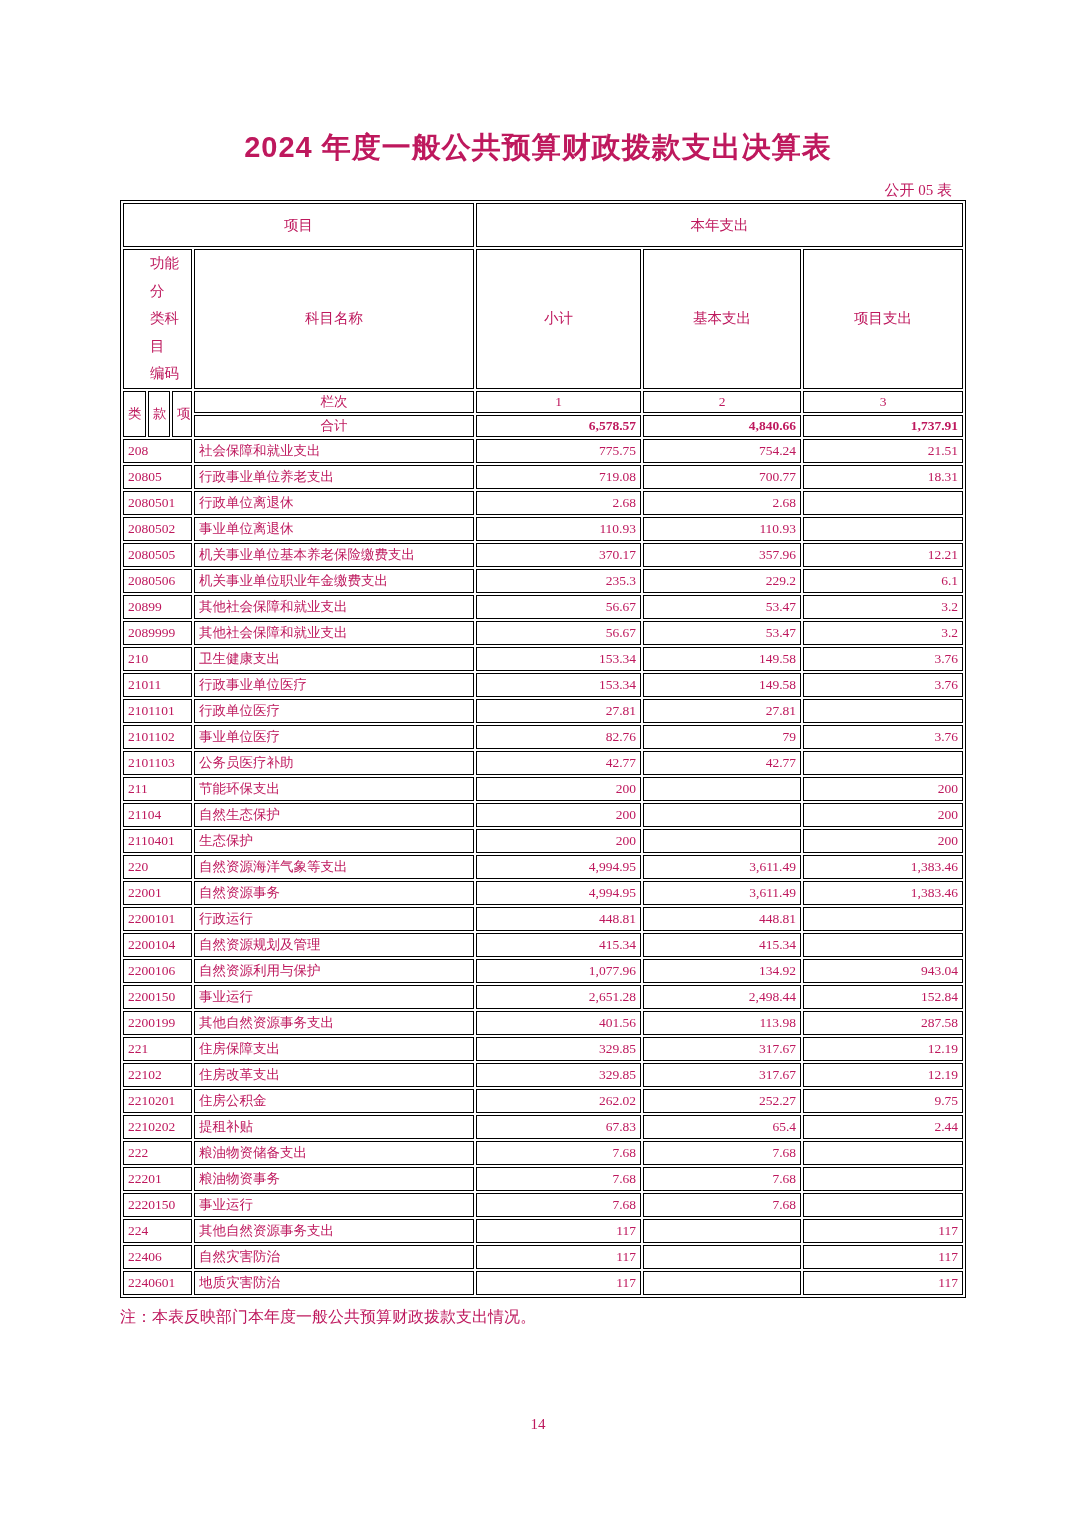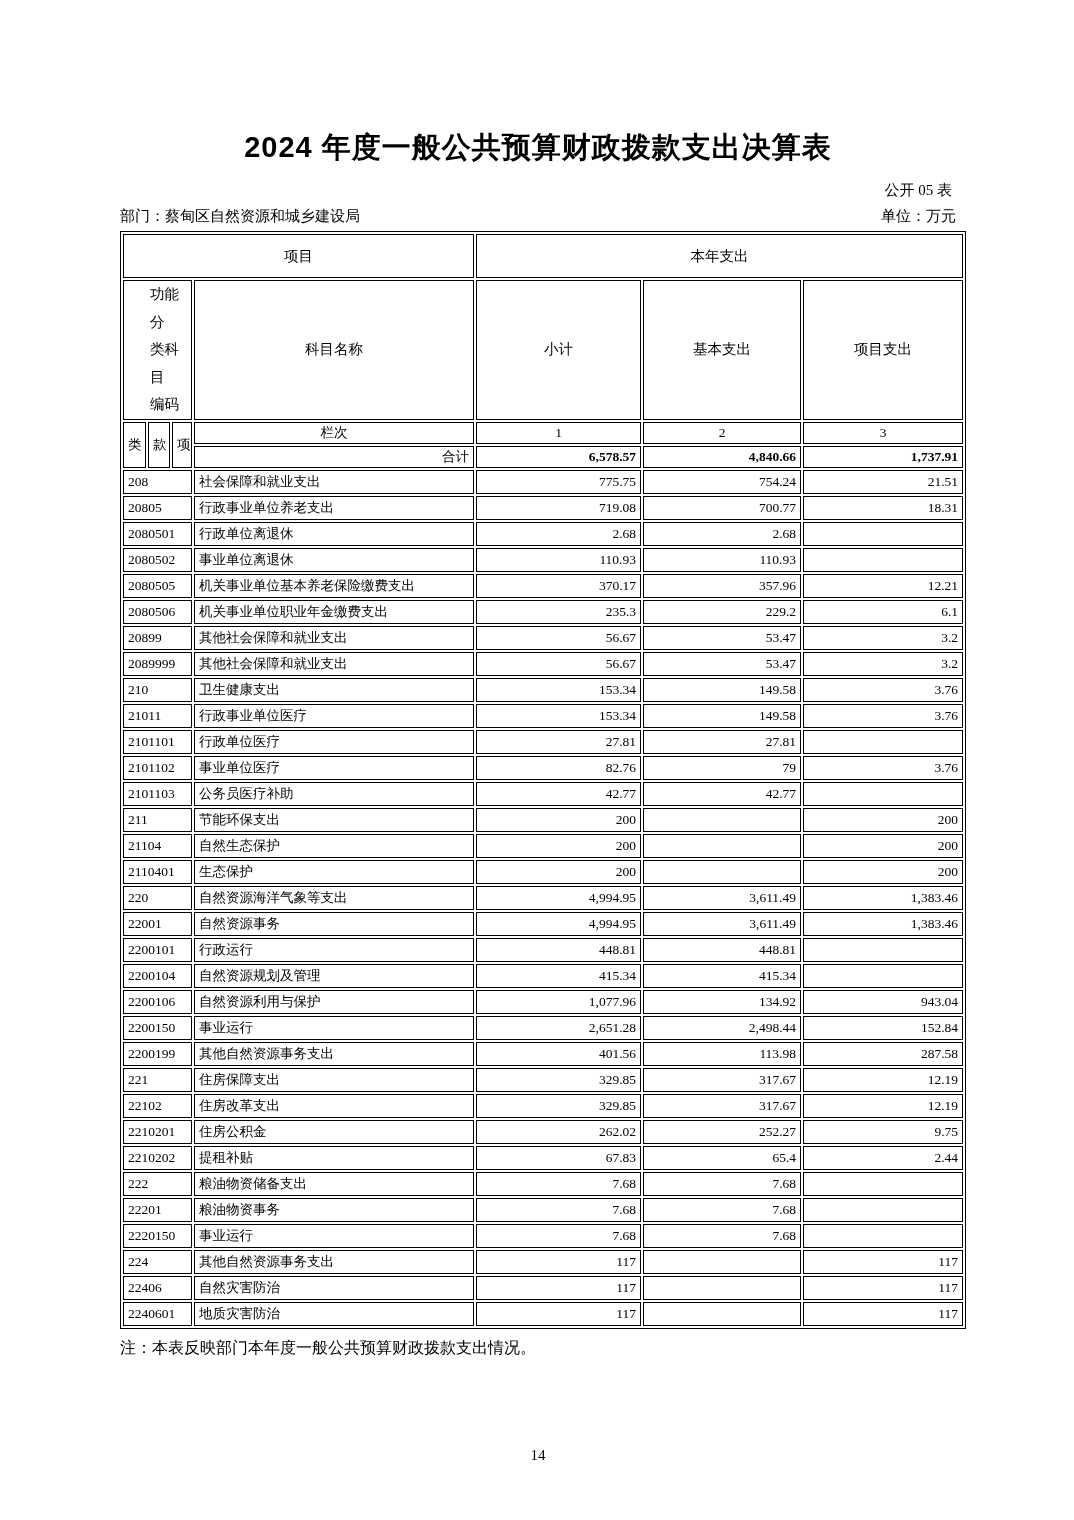--- a/index.html
+++ b/index.html
@@ -5,21 +5,21 @@
   html, body { margin: 0; padding: 0; background: #e8e8e8; }
   .page {
     position: relative;
     width: 1074px;
     height: 1520px;
     margin: 0 auto;
     background: #ffffff;
     box-sizing: border-box;
     padding: 0 118px 0 120px;
     font-family: "Liberation Serif", "DejaVu Serif", serif;
-    color: #000000;
+    color: #be185d;
     overflow: hidden;
   }
   .doc-title {
     margin: 0;
     padding-top: 128px;
     text-align: center;
     font-family: "Liberation Sans", "DejaVu Sans", sans-serif;
     font-weight: 700;
     font-size: 29px;
     letter-spacing: 1px;
@@ -51,43 +51,39 @@
     font-weight: normal;
     padding: 0 4px;
     overflow: hidden;
     white-space: nowrap;
     box-sizing: border-box;
   }
   .hrow1 td { height: 44px; text-align: center; font-size: 14.5px; }
   .hrow2 td { height: 78px; text-align: center; font-size: 14.5px; }
   .hrow2 td.code-head { white-space: normal; text-align: left; padding-left: 26px; line-height: 1.9; }
   .hrow3 td { height: 22px; text-align: center; }
-  .hrow4 td { height: 22px; text-align: right; }
+  .hrow4 td { height: 22px; text-align: center; }
   .hrow4 td.num { font-weight: bold; }
   td.ckx { text-align: center; padding: 0 1px; }
   tbody.rows td { height: 24px; }
   td.code { text-align: left; padding-left: 6px; }
   td.name { text-align: left; padding-left: 8px; }
   td.num  { text-align: right; padding-right: 13px; }
   .note { font-size: 16px; margin-top: 9px; }
   .page-number { text-align: center; font-size: 15px; margin-top: 88px; }
 </style>
 </head>
 <body>
 
 <div class="page">
 
   <h1 class="doc-title">2024 年度一般公共预算财政拨款支出决算表</h1>
 
   <div class="table-code-line">公开 05 表</div>
 
-  <div class="meta-line">
-    <span>部门：蔡甸区自然资源和城乡建设局</span>
-    <span>单位：万元</span>
-  </div>
 
   <table class="budget">
     <colgroup>
       <col style="width:23px">
         <col style="width:22px">
         <col style="width:20px">
       <col style="width:280px">
         <col style="width:165px">
         <col style="width:158px">
         <col style="width:160px">

